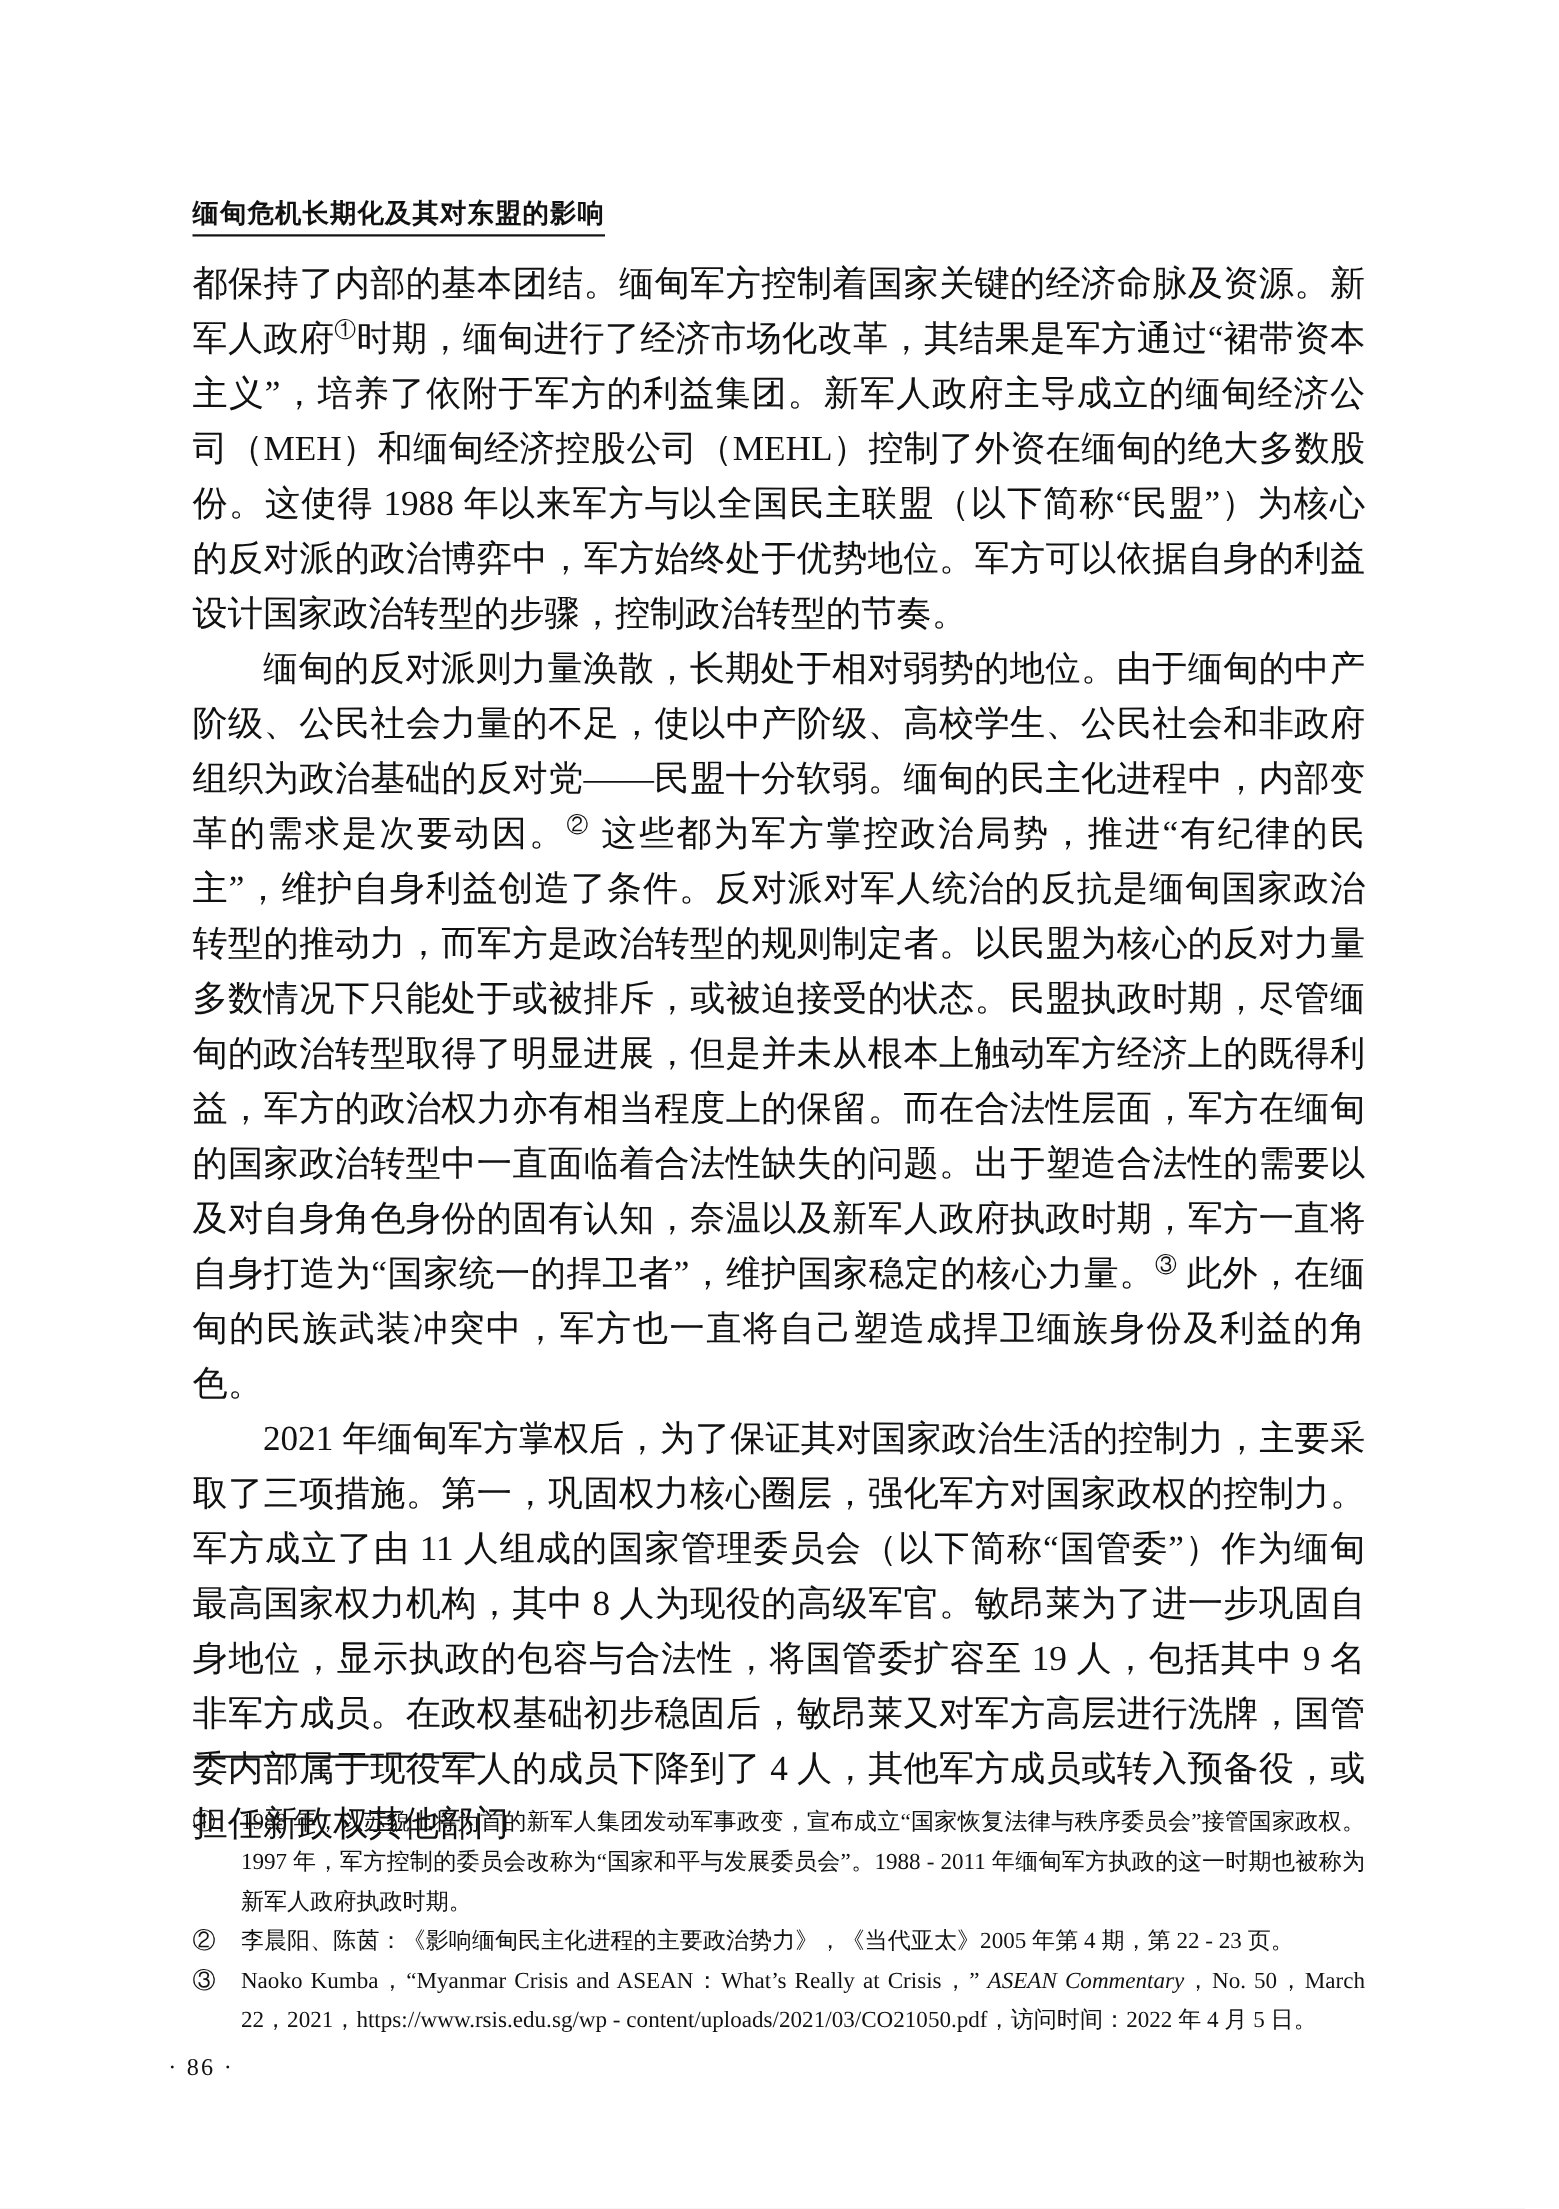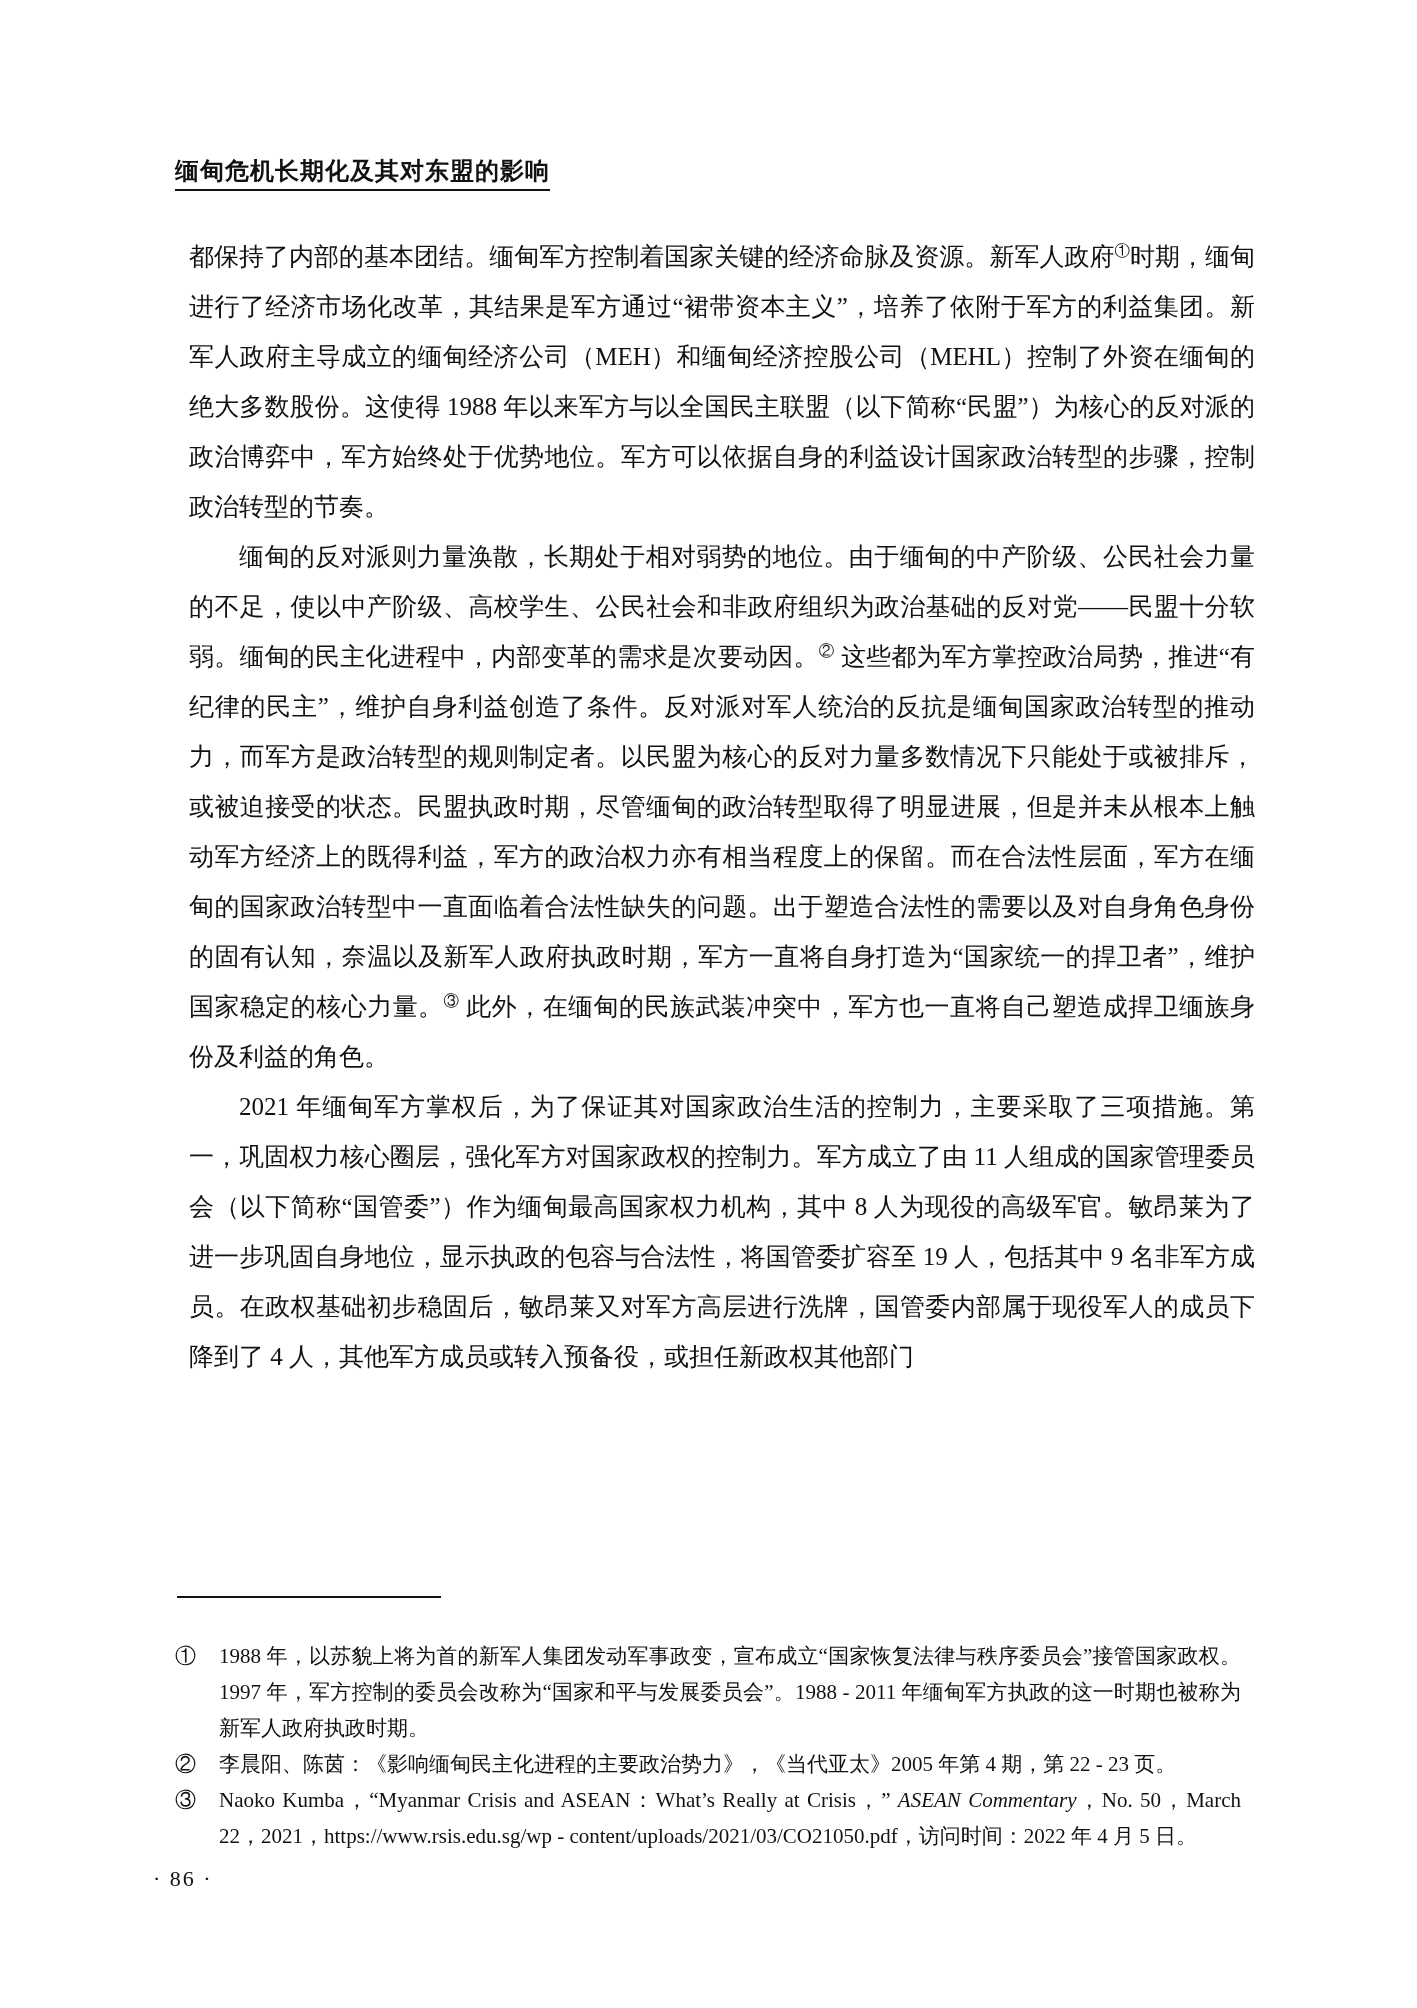--- a/index.html
+++ b/index.html
@@ -9,35 +9,35 @@
     height: 2008px;
     margin: 0 auto;
     background: #ffffff;
     color: #111111;
     font-family: "Liberation Serif", "DejaVu Serif", serif;
     overflow: hidden;
   }
   .running-head {
     position: absolute;
     left: 175px;
-    top: 158px;
+    top: 182px;
     font-size: 24px;
     font-weight: 700;
     letter-spacing: 1px;
     border-bottom: 2px solid #111111;
     padding-bottom: 5px;
     line-height: 1.1;
     white-space: nowrap;
   }
   .body-text {
     position: absolute;
-    left: 189px;
+    left: 175px;
     top: 232px;
     width: 1066px;
-    font-size: 25px;
+    font-size: 32px;
     line-height: 50px;
     text-align: justify;
   }
   .body-text p { margin: 0; padding: 0; }
   .body-text p.indent { text-indent: 2em; }
   sup.fnref {
     font-size: 0.62em;
     line-height: 0;
     vertical-align: super;
   }

